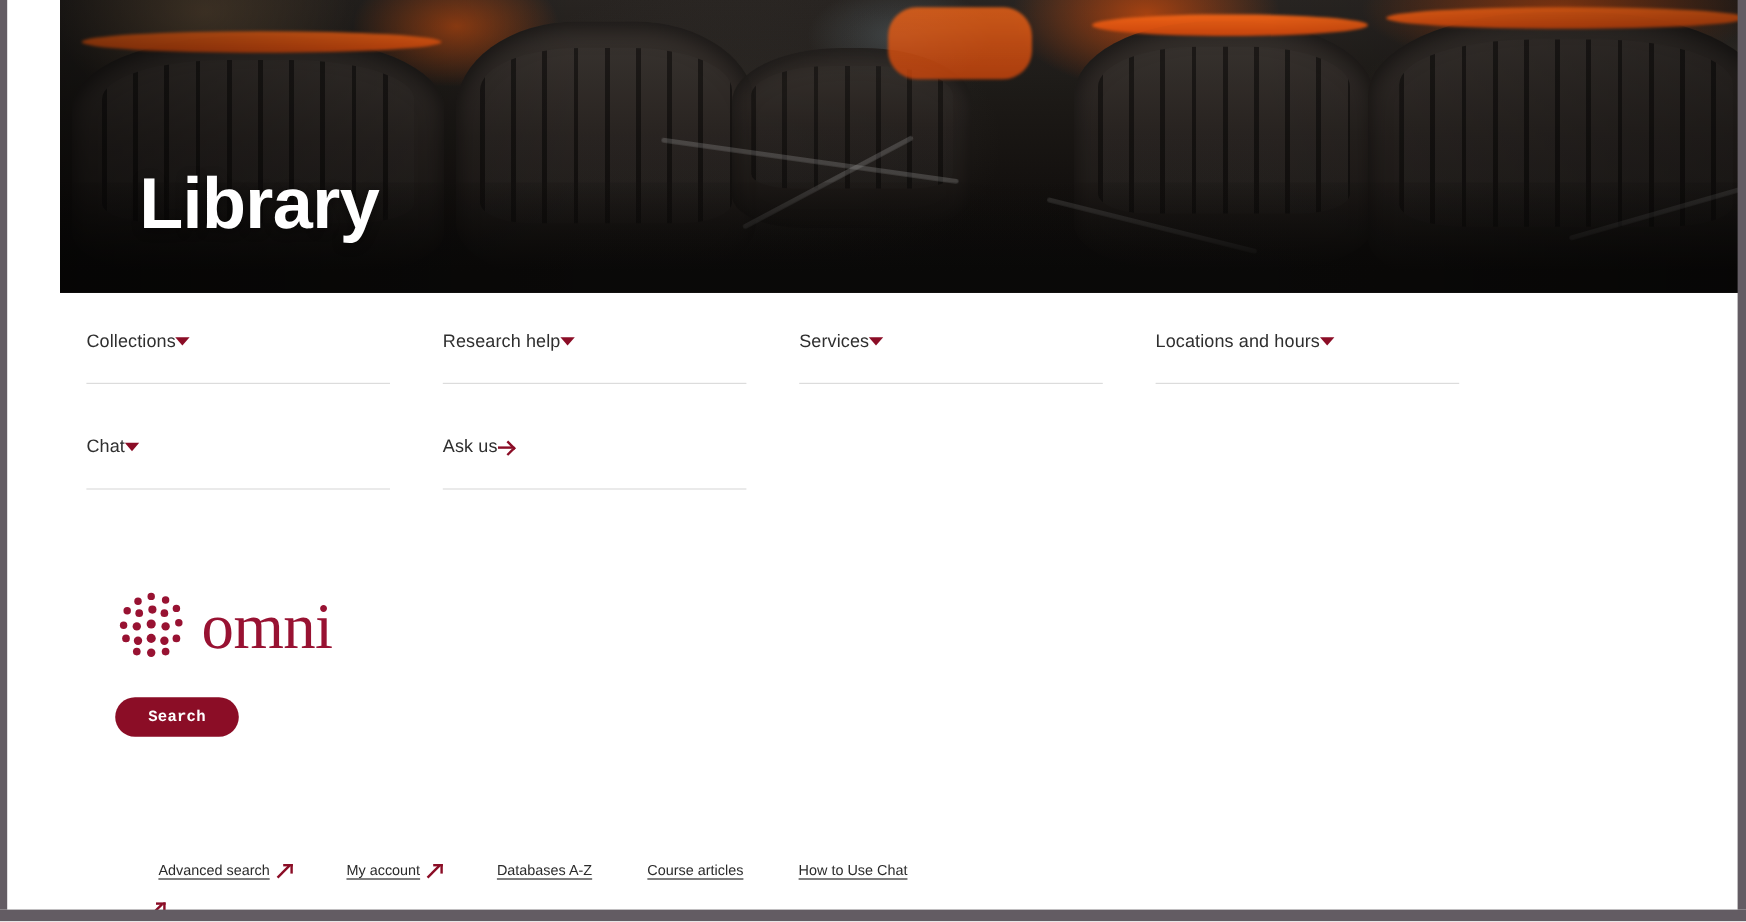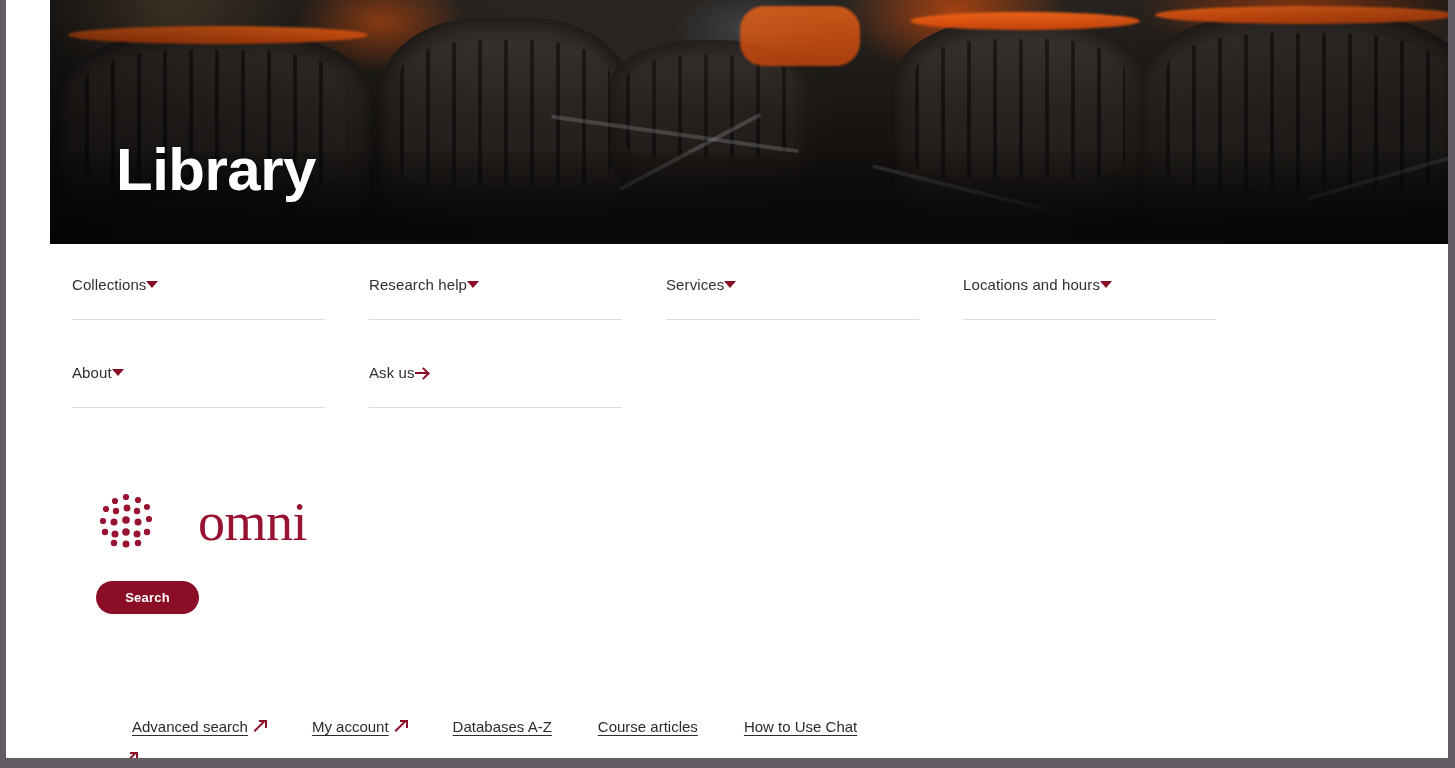--- a/index.html
+++ b/index.html
@@ -196,21 +196,20 @@
     position: absolute;
     left: 96px;
     top: 490px;
     width: 815px;
   }
   .omni-logo {
     display: flex;
     align-items: center;
     height: 64px;
     margin-bottom: 10px;
-    gap: 30px;
   }
   .omni-dots { width: 62px; height: 58px; display:block; }
   .omni-word {
     font-family: "Liberation Serif", serif;
     font-size: 54px;
     color: #981232;
     line-height: 1;
     margin-left: 10px;
     letter-spacing: -0.5px;
   }
@@ -231,41 +230,41 @@
     margin-top: 17px;
     width: 103px;
     height: 33px;
     border-radius: 17px;
     border: none;
     background: #8b0d26;
     color: #ffffff;
     font-size: 13px;
     font-weight: 700;
     cursor: pointer;
-    font-family: Liberation Sans, sans-serif;
+    font-family: Liberation Mono, monospace;
     letter-spacing: 0.2px;
   }
 
   
   .quick-links {
     position: absolute;
     left: 132px;
     top: 718px;
     width: 1090px;
     display: flex;
     flex-wrap: wrap;
     align-items: flex-start;
     gap: 0 46px;
     row-gap: 6px;
   }
   .qlink {
     display: inline-flex;
     align-items: flex-start;
     gap: 7px;
-    font-size: 15px;
+    font-size: 12px;
     color: #2b2b2b;
     text-decoration: none;
     white-space: nowrap;
   }
   .qlink .qtext { text-decoration: underline; text-underline-offset: 3px; }
   .ext-arrow {
     width: 11px; height: 11px;
     position: relative;
     flex: none;
     margin-top: 3px;
@@ -367,21 +366,21 @@
         <span class="nav-label">Services</span>
         <span class="caret-down"></span>
       </button>
       <button class="nav-item">
         <span class="nav-label">Locations and hours</span>
         <span class="caret-down"></span>
       </button>
     </div>
     <div class="nav-row">
       <button class="nav-item">
-        <span class="nav-label">About</span>
+        <span class="nav-label">Chat</span>
         <span class="caret-down"></span>
       </button>
       <button class="nav-item">
         <span class="nav-label">Ask us</span>
         <span class="arrow-right"></span>
       </button>
       <div class="nav-item empty"></div>
       <div class="nav-item empty"></div>
     </div>
   </nav>

